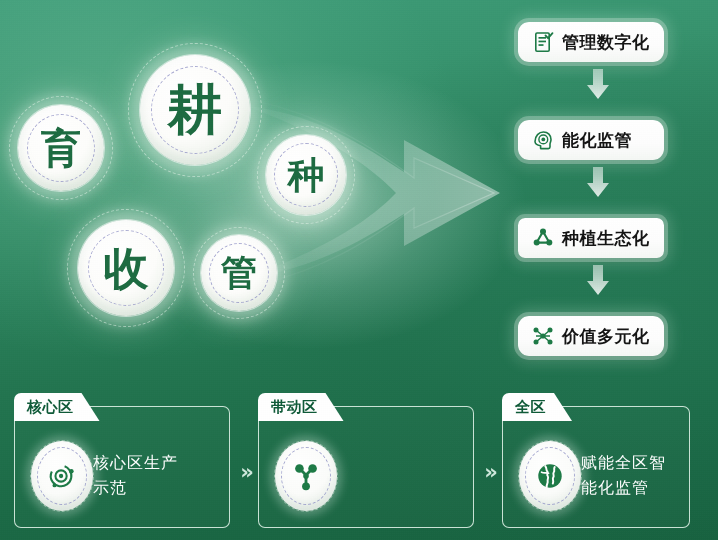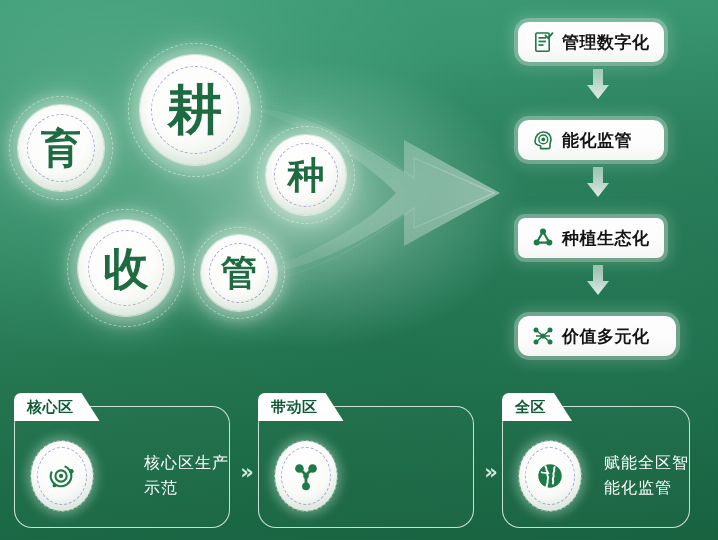--- a/index.html
+++ b/index.html
@@ -104,21 +104,21 @@
     left: 583px;
     width: 30px; height: 32px;
   }
 
   
   .zone-card {
     position: absolute;
     top: 406px;
     height: 122px;
     border: 1.5px solid rgba(233,248,238,0.85);
-    border-radius: 18px;
+    border-radius: 7px;
     background: rgba(255,255,255,0.015);
   }
   .zone-tab {
     position: absolute;
     left: -1px; top: -14px;
     height: 28px;
     padding: 0 26px 0 13px;
     display: flex; align-items: center;
     background: #ffffff;
     border-radius: 7px 0 0 0;
@@ -130,21 +130,20 @@
     color: #0f5a38;
     letter-spacing: 0.5px;
     font-family: "DejaVu Sans", "Liberation Sans", sans-serif;
   }
   .zone-inner {
     position: absolute;
     left: 0; top: 18px;
     width: 100%; height: calc(100% - 18px);
     display: flex; align-items: center;
     padding-left: 16px;
-    justify-content: space-between;
   }
   .zone-icon-wrap {
     position: relative;
     width: 62px; height: 70px;
     flex: 0 0 62px;
     border-radius: 50%;
     display: flex; align-items: center; justify-content: center;
     background: radial-gradient(circle at 40% 32%, #ffffff 0%, #fbfcfa 50%, #e9efe9 80%, #d8e3d8 100%);
     box-shadow:
       0 0 10px 5px rgba(232,247,237,0.30),
@@ -255,21 +254,21 @@
   <div class="pill" id="pill2" style="left: 518px; top: 218px; width: 146px; border-radius: 7px;">
     <svg class="pill-icon" viewBox="0 0 24 24">
       <path d="M12 5.6 L18.3 16.6 L5.7 16.6 Z" fill="none" stroke="#1d7a46" stroke-width="2.1" stroke-linejoin="round"></path>
       <circle cx="12" cy="5.6" r="3.0" fill="#1d7a46"></circle>
       <circle cx="5.7" cy="16.6" r="3.0" fill="#1d7a46"></circle>
       <circle cx="18.3" cy="16.6" r="3.0" fill="#1d7a46"></circle>
     </svg>
     <span class="pill-label">种植生态化</span>
   </div>
 
-  <div class="pill" id="pill3" style="left: 518px; top: 316px; width: 158px;">
+  <div class="pill" id="pill3" style="left: 518px; top: 316px; width: 146px;">
     <svg class="pill-icon" viewBox="0 0 24 24">
       <path d="M5 6 L19 18 M19 6 L5 18 M5 12 L19 12" stroke="#1d7a46" stroke-width="1.5" fill="none"></path>
       <circle cx="5" cy="6" r="2.5" fill="#1d7a46"></circle>
       <circle cx="19" cy="6" r="2.5" fill="#1d7a46"></circle>
       <circle cx="5" cy="18" r="2.5" fill="#1d7a46"></circle>
       <circle cx="19" cy="18" r="2.5" fill="#1d7a46"></circle>
       <circle cx="12" cy="12" r="2.6" fill="#1d7a46"></circle>
     </svg>
     <span class="pill-label">价值多元化</span>
   </div>

